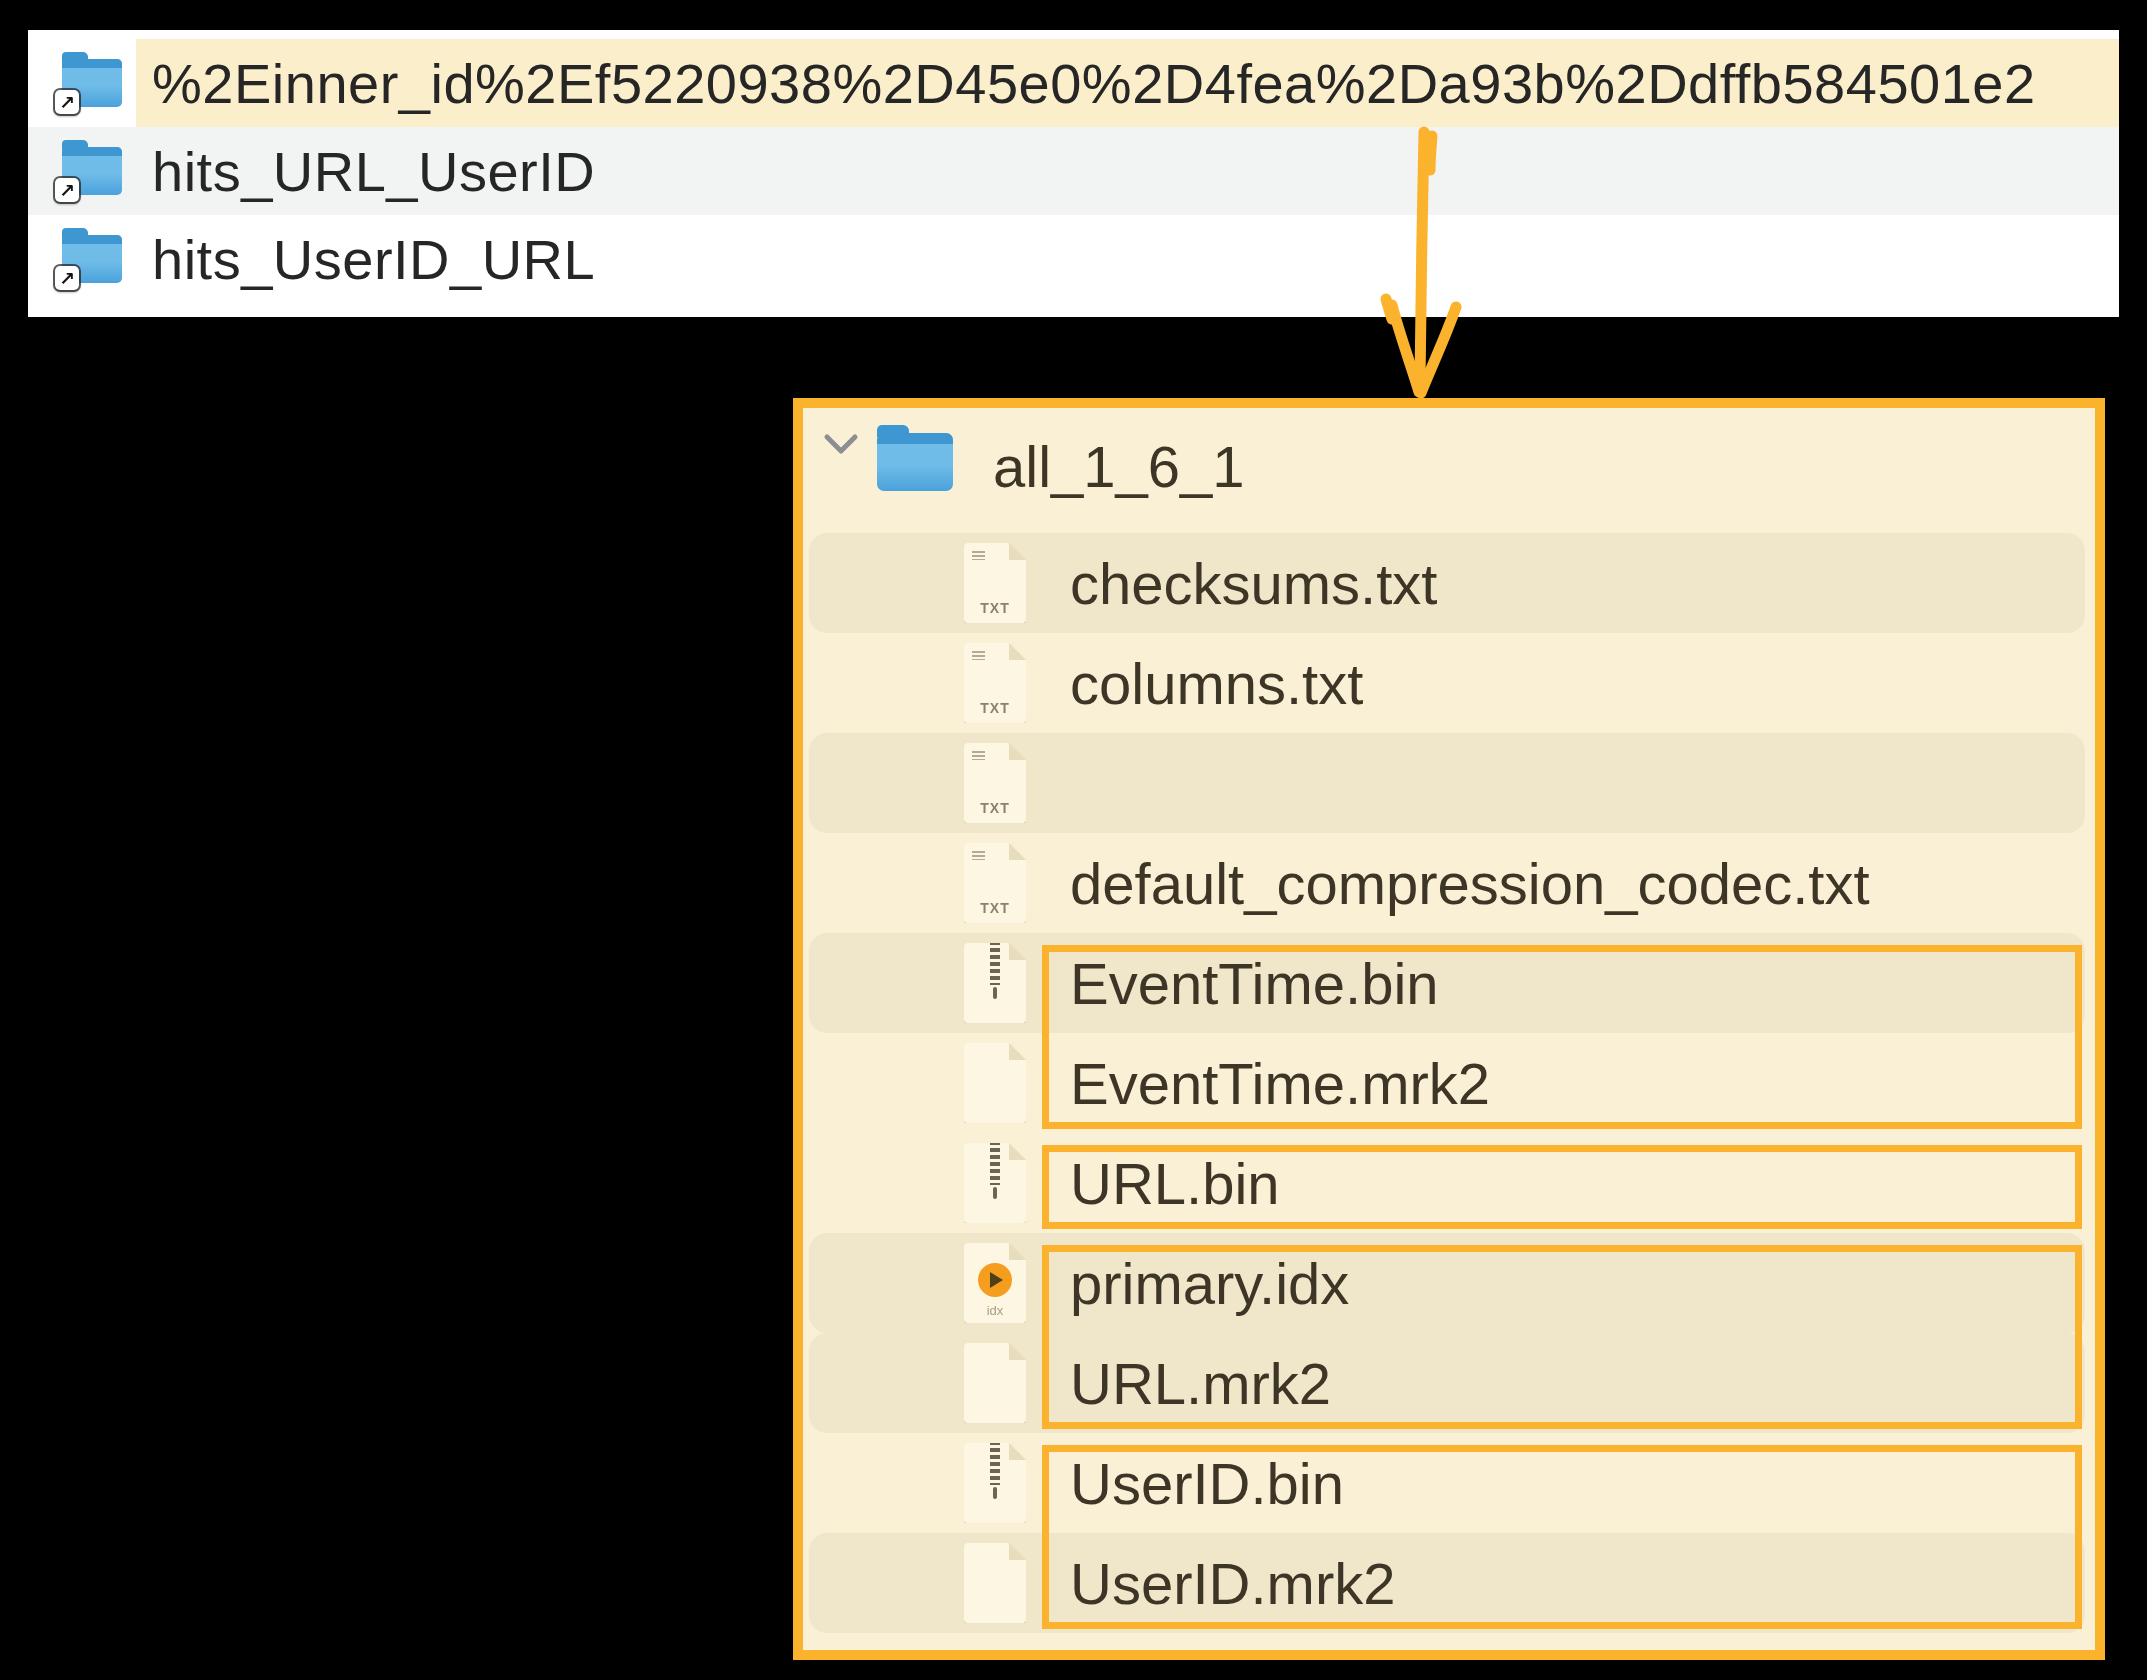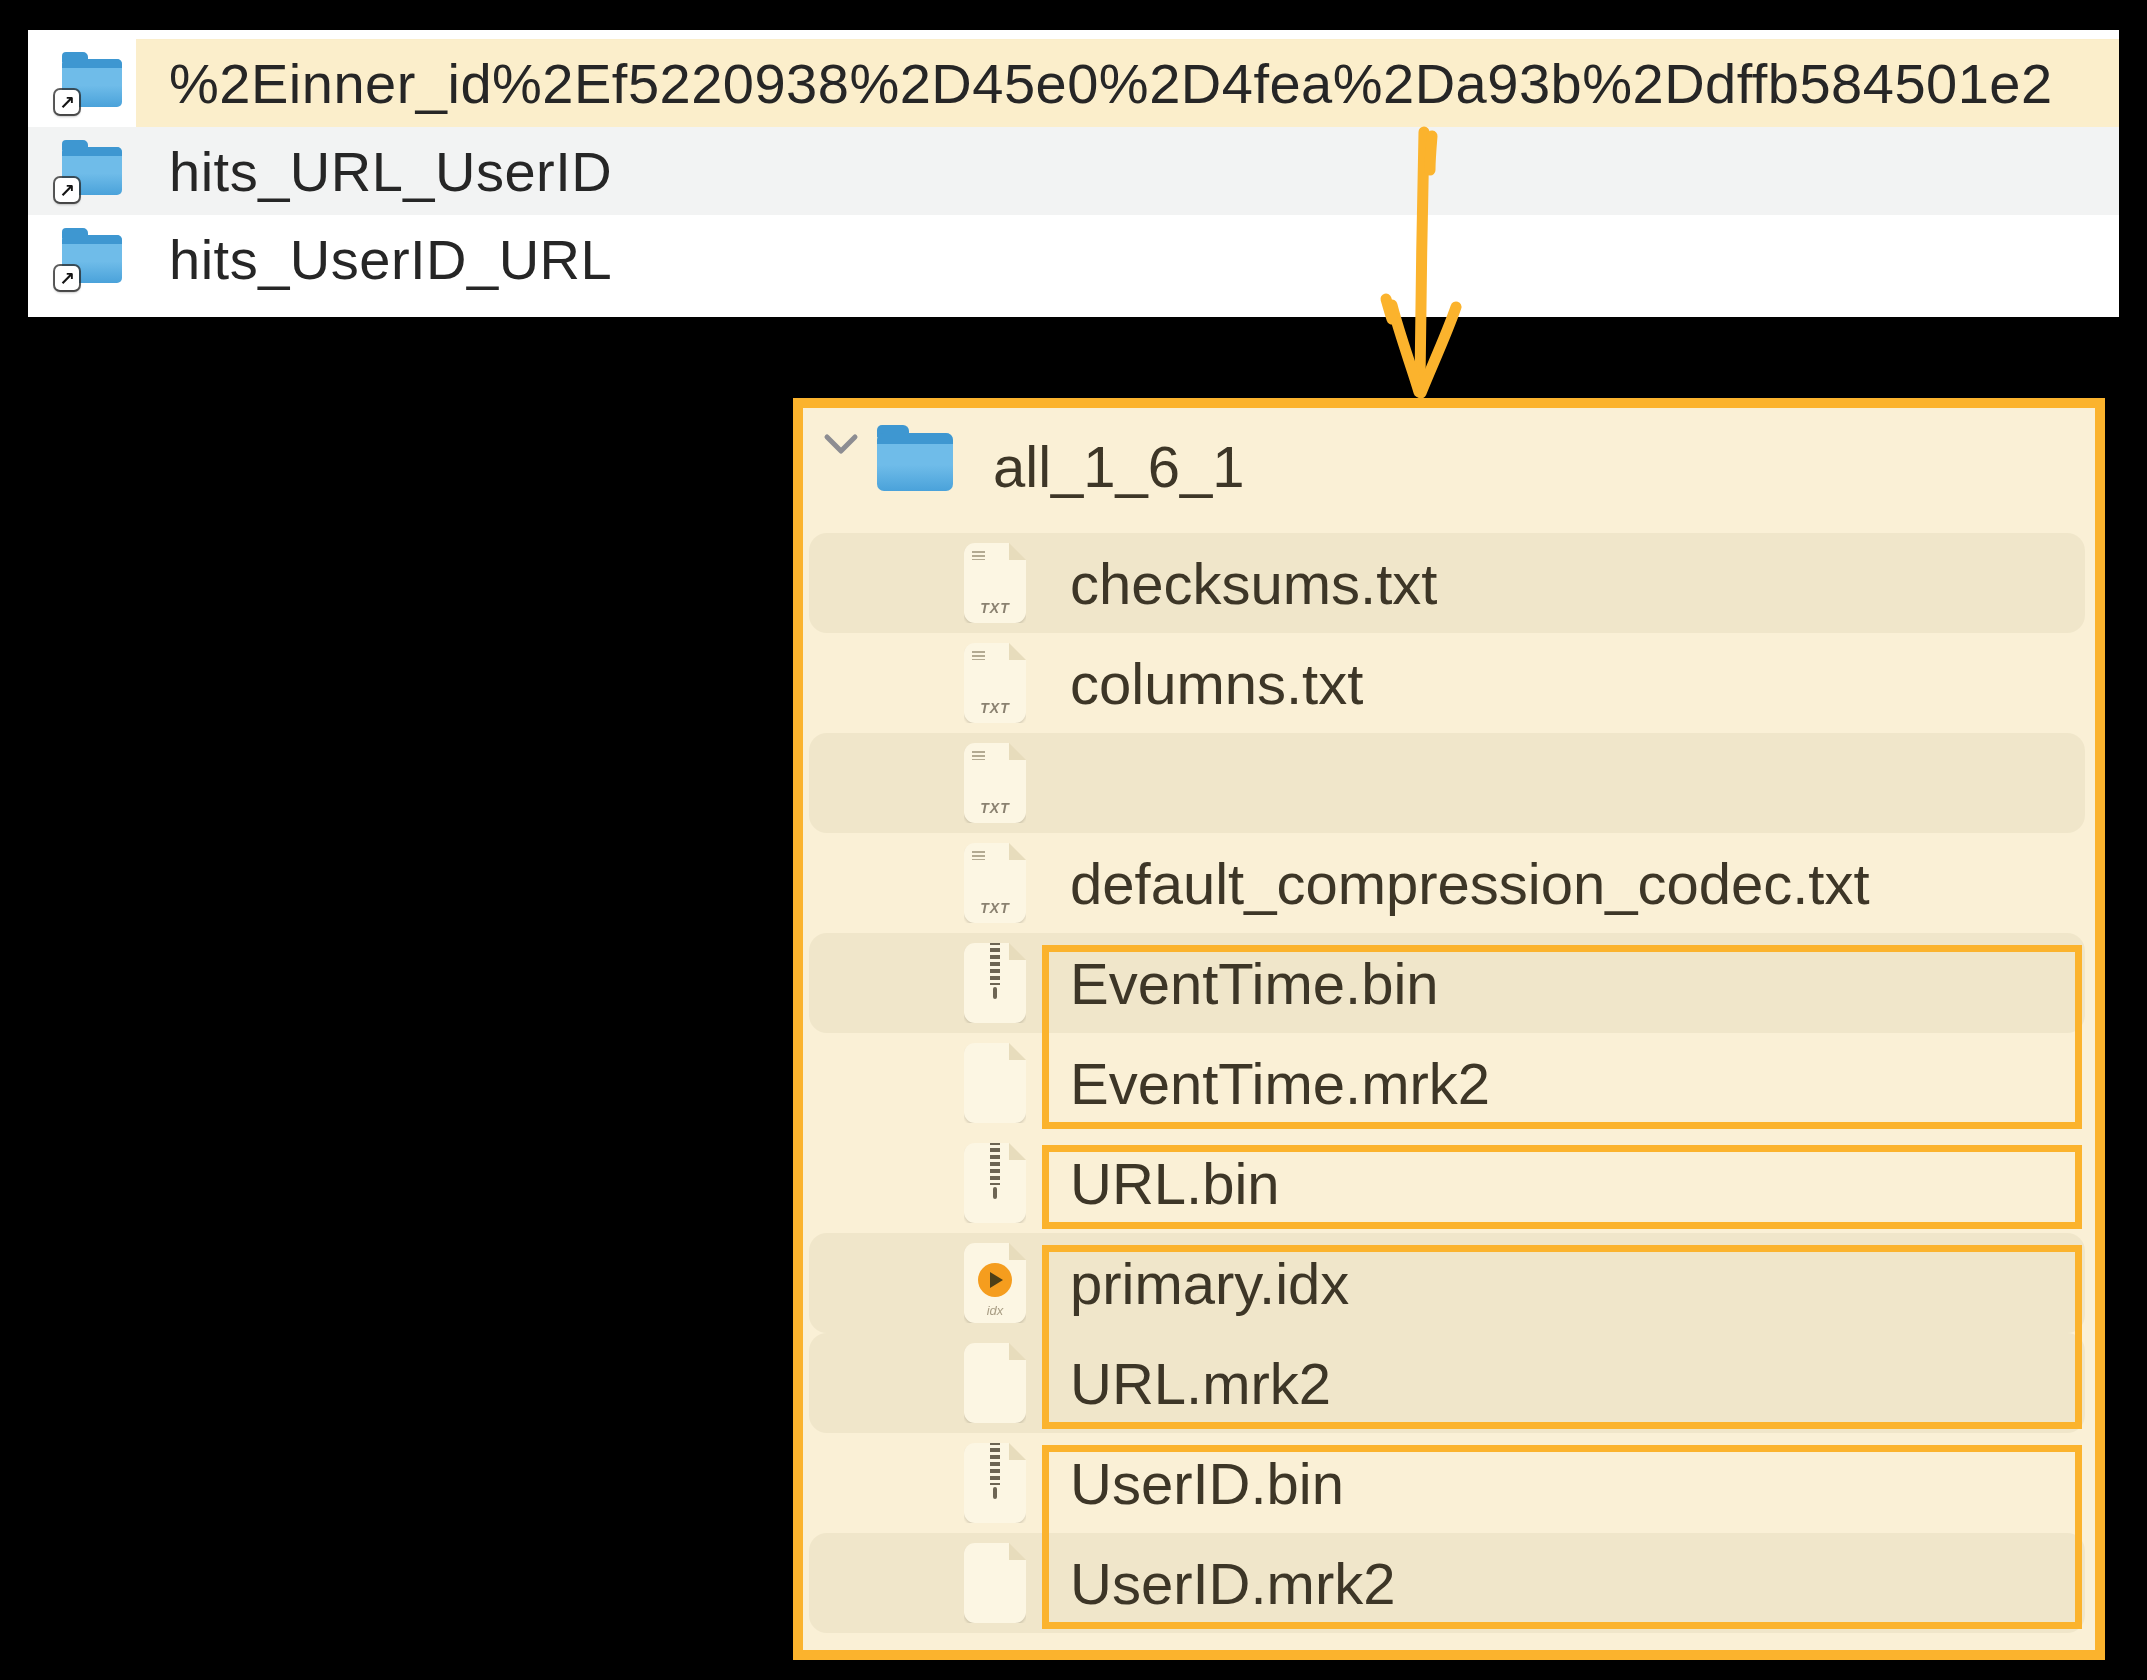--- a/index.html
+++ b/index.html
@@ -35,21 +35,21 @@
   }
   .alias{
     position:absolute;left:-7px;bottom:-7px;width:24px;height:24px;
     background:#fff;border-radius:5px;
     box-shadow:0 0 0 2px rgba(40,40,40,.75),0 2px 3px rgba(0,0,0,.45);
     display:flex;align-items:center;justify-content:center;
     font-size:19px;font-weight:bold;color:#141414;line-height:1;
   }
   .fname-wrap{
     flex:1;height:88px;margin-left:14px;
-    display:flex;align-items:center;padding-left:33px;box-sizing:border-box;
+    display:flex;align-items:center;padding-left:16px;box-sizing:border-box;
   }
   .fname-wrap.hl{background:var(--cream-highlight);}
   .fname{
     font-size:56px;color:var(--top-text);letter-spacing:.5px;white-space:nowrap;
   }
   
   .arrow-svg{position:absolute;left:1370px;top:118px;width:110px;height:292px;}
   .arrow-svg *{stroke:var(--accent-orange);stroke-width:11;fill:none;stroke-linecap:round;stroke-linejoin:round;}
   
   .tree-panel{
@@ -74,24 +74,23 @@
     background:var(--folder-tab);border-radius:7px 7px 0 0;}
   .root-label{font-size:58px;color:var(--panel-text);margin-left:40px;white-space:nowrap;}
   .trow{
     position:relative;display:flex;align-items:center;height:100px;
     margin:0 10px 0 6px;border-radius:18px;
   }
   .trow.stripe{background:var(--panel-stripe);}
   .icon-slot{position:relative;width:62px;height:80px;margin-left:155px;flex:0 0 auto;}
   .page{
     background:var(--page-fill);
-    border-radius:11px;
+    border-radius:4px;
     clip-path:polygon(0 0,calc(100% - 17px) 0,100% 17px,100% 100%,0 100%);
     filter:drop-shadow(0 2px 1px rgba(0,0,0,0.14));
-    font-style:italic;
   }
   .page::before{ 
     content:'';position:absolute;top:0;right:0;width:17px;height:17px;
     background:linear-gradient(225deg,transparent 49%,#e7dcbc 50%);
   }
   .doc-lines{
     position:absolute;top:8px;left:8px;width:13px;height:9px;
     background:repeating-linear-gradient(to bottom,#b3aa92 0 2px,transparent 2px 4px);
   }
   .txt-label{

